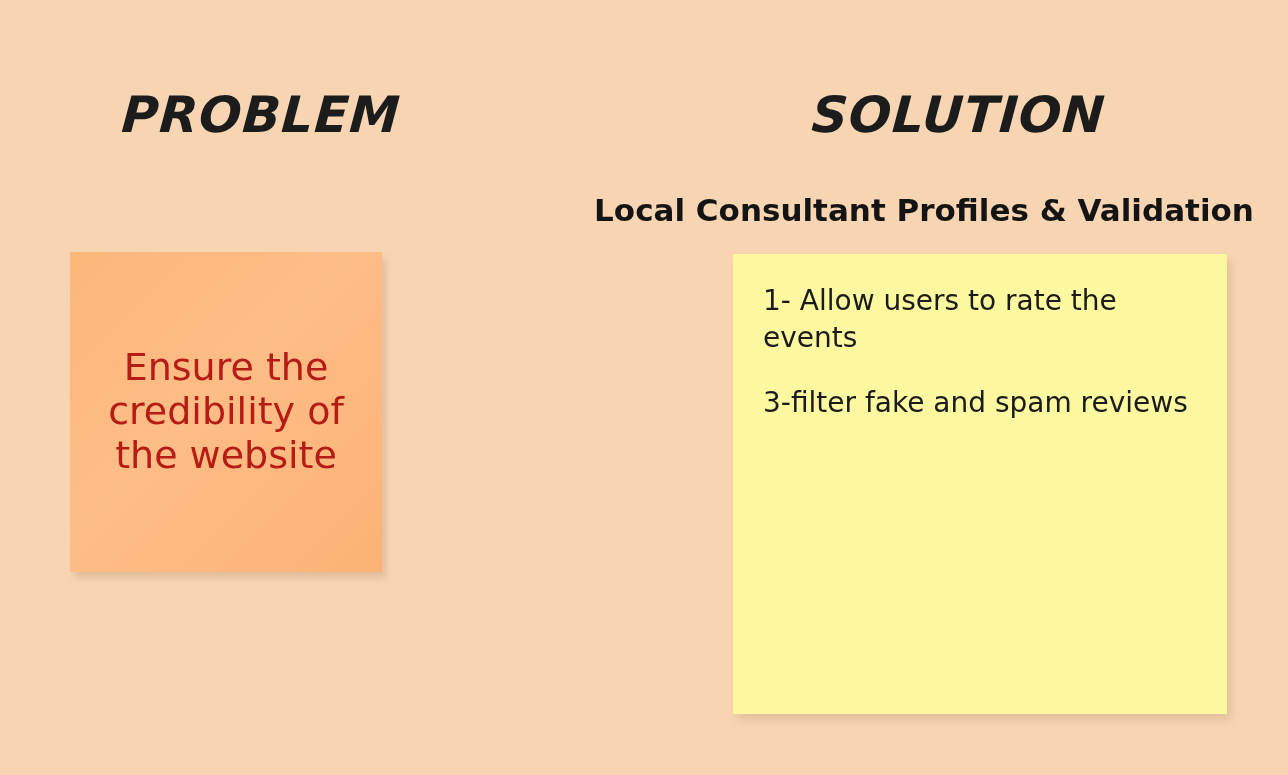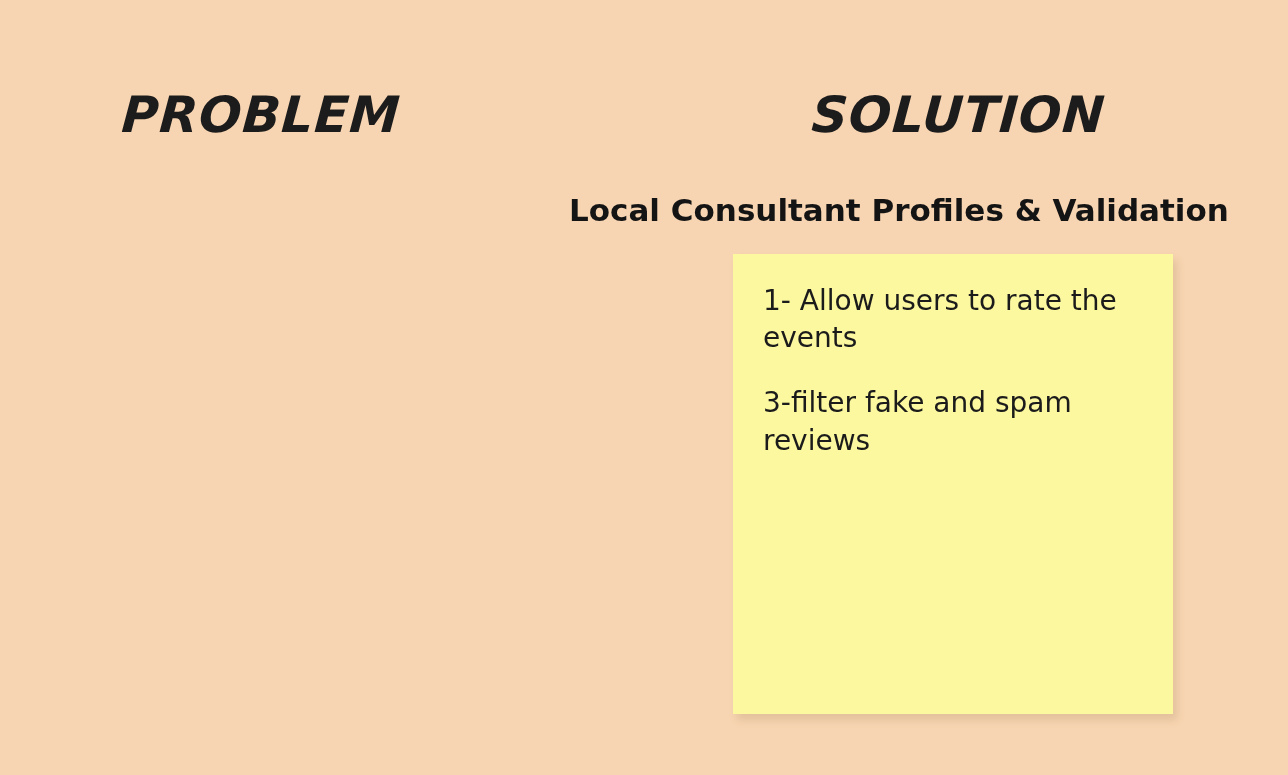--- a/index.html
+++ b/index.html
@@ -40,21 +40,21 @@
     left: 812px;
     top: 86px;
   }
 
   
   #solution-subtitle {
     position: absolute;
     left: 569px;
     top: 192px;
     width: 710px;
-    text-align: left;
+    text-align: center;
     font-family: "DejaVu Sans", sans-serif;
     font-weight: bold;
     font-size: 31px;
     color: #141414;
     white-space: nowrap;
   }
 
   
   .note {
     position: absolute;
@@ -76,21 +76,21 @@
     font-size: 38px;
     line-height: 1.15;
     color: #b61b14;
     text-align: center;
     padding: 0 14px;
   }
 
   #solution-note {
     left: 733px;
     top: 254px;
-    width: 440px;
+    width: 494px;
     height: 460px;
     background: #fcf8a0;
     box-shadow: 4px 6px 8px rgba(120, 90, 45, 0.16);
     padding: 28px 30px 10px 30px;
   }
   .note-line {
     font-family: "DejaVu Sans", sans-serif;
     font-size: 28px;
     line-height: 1.33;
     color: #1b1b1b;
@@ -104,19 +104,22 @@
 <body>
 
 <div class="slide">
 
   <div class="heading" id="heading-problem">PROBLEM</div>
 
   <div class="heading" id="heading-solution">SOLUTION</div>
 
   <div id="solution-subtitle">Local Consultant Profiles &amp; Validation</div>
 
+  <div class="note" id="problem-note">
+    <div id="problem-note-text">Ensure the credibility of the website</div>
+  </div>
 
   <div class="note" id="solution-note">
     <p class="note-line">1- Allow users to rate the events</p>
     <p class="note-line">3-filter fake and spam reviews</p>
   </div>
 
 </div>
 
 </body></html>

